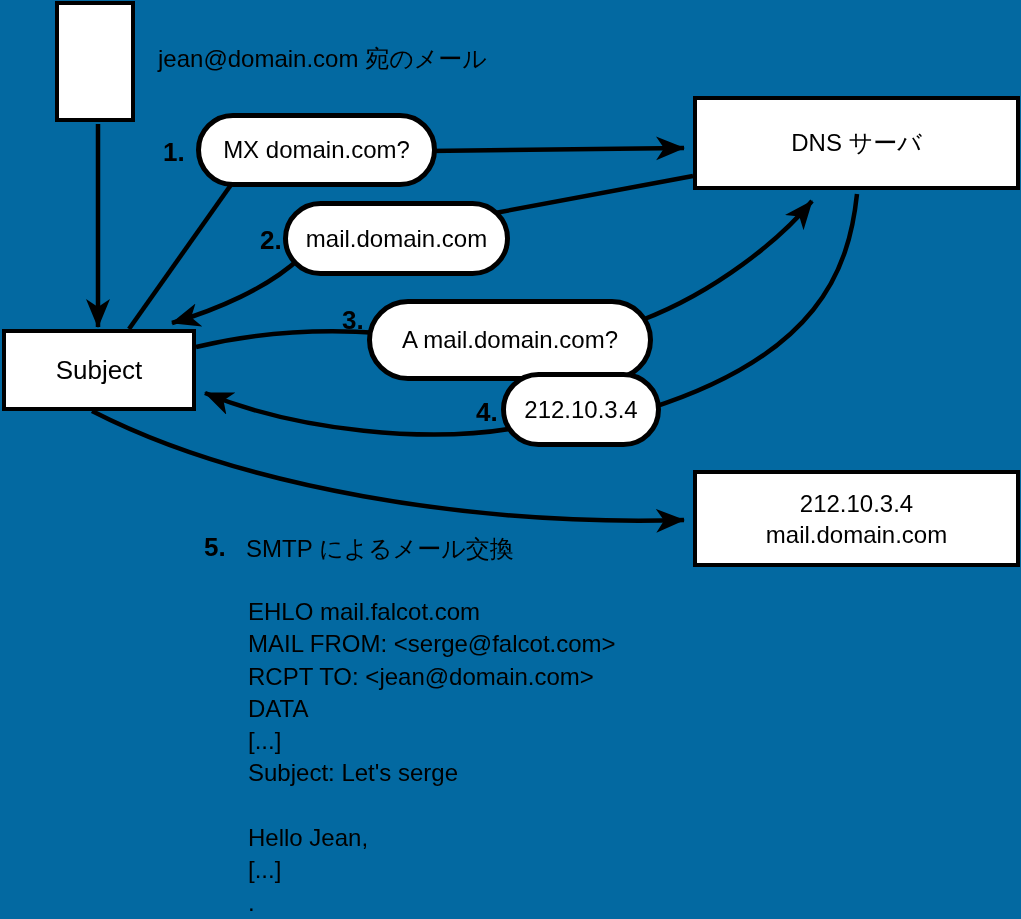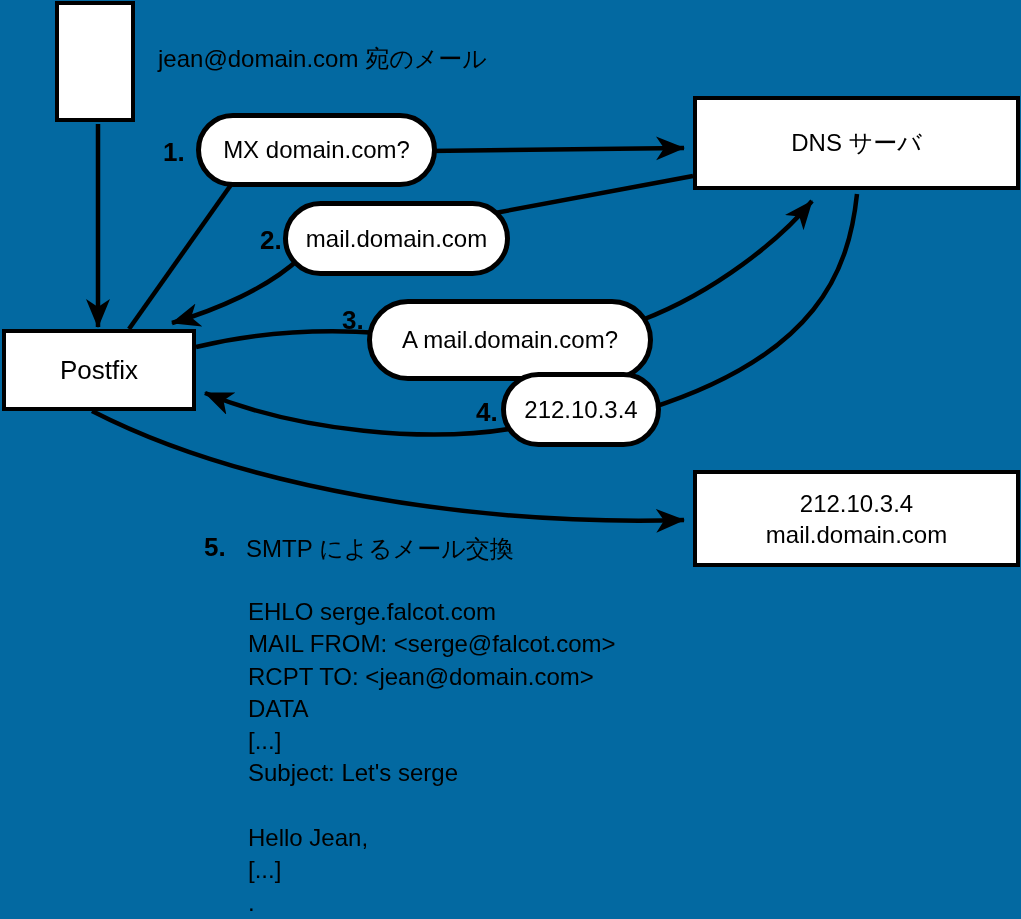--- a/index.html
+++ b/index.html
@@ -116,21 +116,21 @@
       <path d="M 515 428 C 430 443 300 432 205 393" marker-end="url(#ah)"></path>
       <path d="M 92 411 C 240 487 470 526 684 520" marker-end="url(#ah)"></path>
     </g>
   </svg>
 
   <div id="envelope" class="box"></div>
 
   <div id="title" class="label">jean@domain.com 宛のメール</div>
 
   <div id="postfix" class="box">
-    <span>Postfix</span>
+    <span>Subject</span>
   </div>
 
   <div id="dns" class="box">
     <span>DNS サーバ</span>
   </div>
 
   <div id="mailserver" class="box">
     <div>212.10.3.4</div>
     <div>mail.domain.com</div>
   </div>
@@ -152,21 +152,21 @@
 
   <div id="num4" class="stepnum">4.</div>
   <div id="pill4" class="pill">
     <span>212.10.3.4</span>
   </div>
 
   <div id="num5" class="stepnum">5.</div>
   <div id="step5label" class="label">SMTP によるメール交換</div>
 
   <div id="smtp">
-      <div class="smtp-line">EHLO serge.falcot.com</div>
+      <div class="smtp-line">EHLO mail.falcot.com</div>
       <div class="smtp-line">MAIL FROM: &lt;serge@falcot.com&gt;</div>
       <div class="smtp-line">RCPT TO: &lt;jean@domain.com&gt;</div>
       <div class="smtp-line">DATA</div>
       <div class="smtp-line">[...]</div>
       <div class="smtp-line">Subject: Let's serge</div>
       <div class="smtp-line"></div>
       <div class="smtp-line">Hello Jean,</div>
       <div class="smtp-line">[...]</div>
       <div class="smtp-line">.</div>
     </div>

